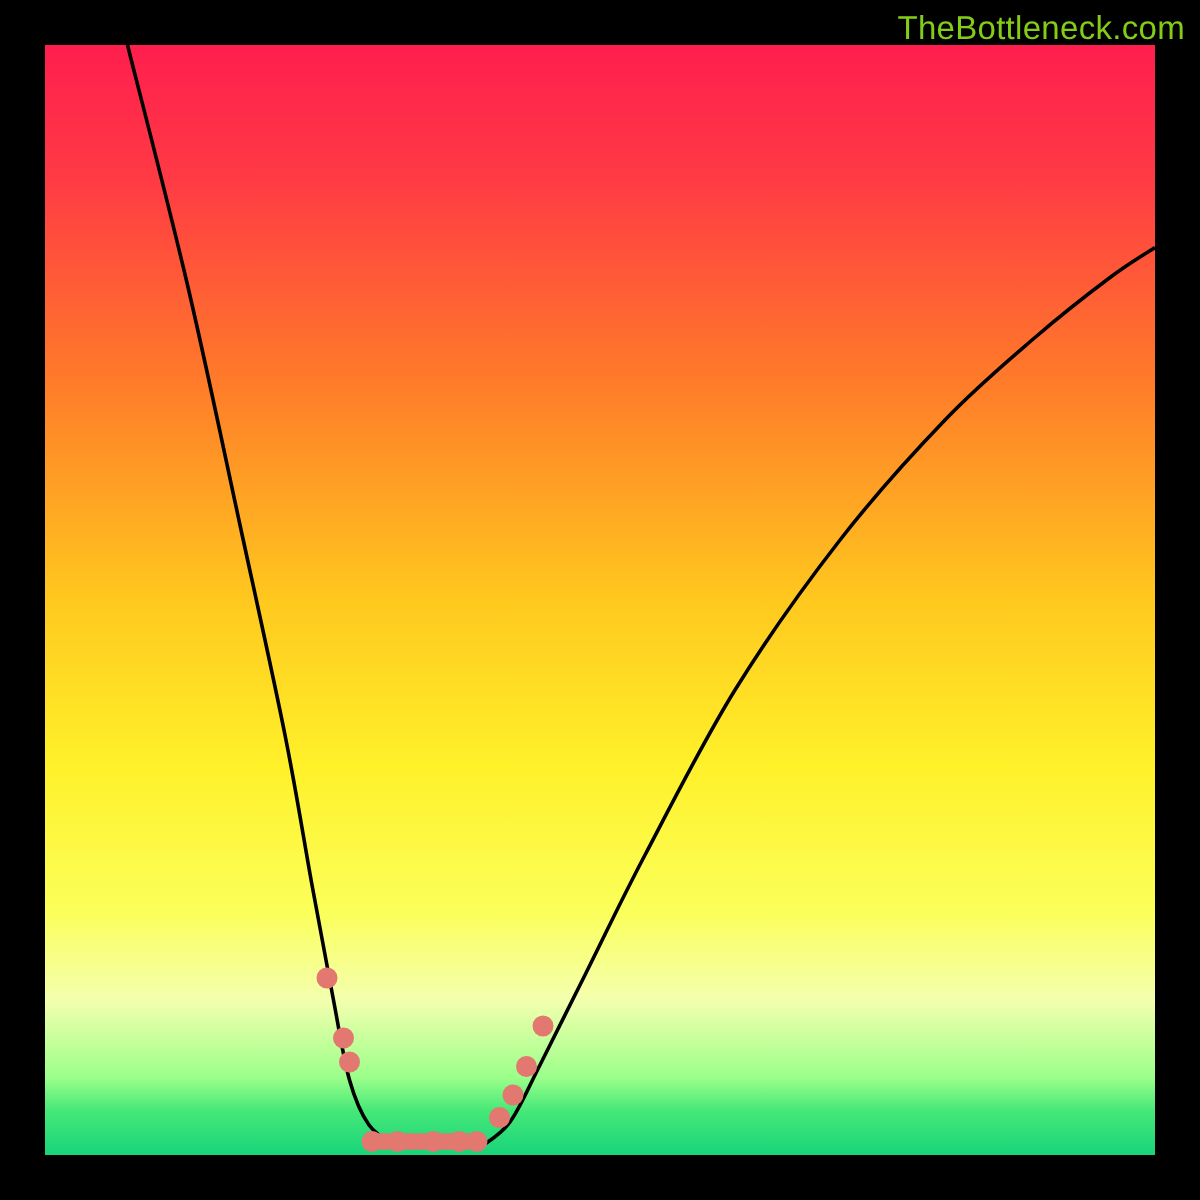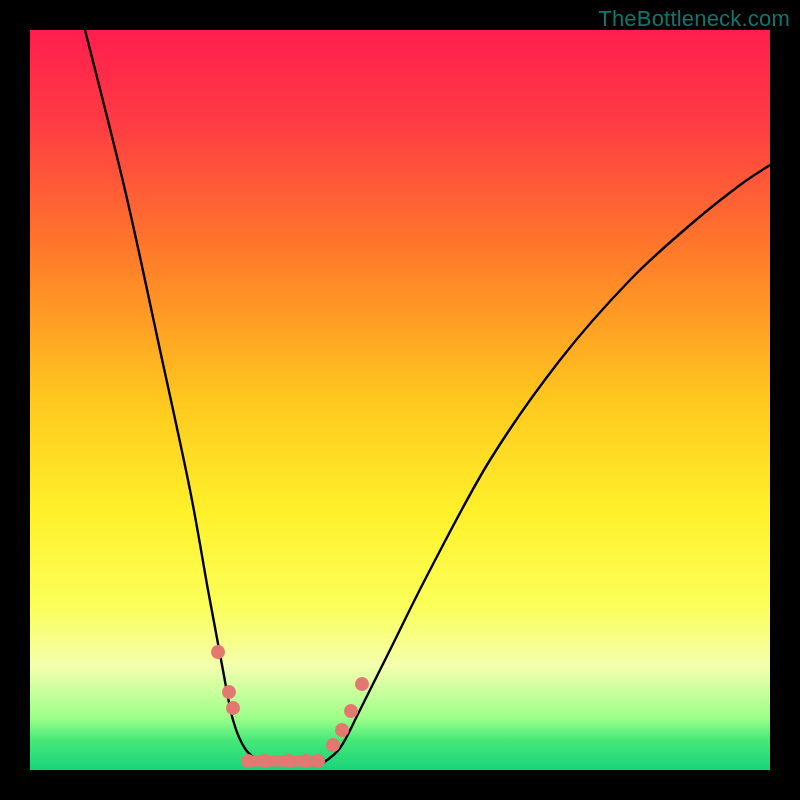--- a/index.html
+++ b/index.html
@@ -31,21 +31,21 @@
     position: absolute;
     left: 0;
     top: 0;
     width: 100%;
     height: 100%;
   }
   .watermark {
     position: absolute;
     top: 6px;
     right: 10px;
-    color: #0f766e;
+    color: #84cc16;
     font-size: 22px;
     letter-spacing: 0.2px;
     font-weight: 500;
   }
   svg.curve {
     position: absolute;
     left: 0;
     top: 0;
     width: 740px;
     height: 740px;

